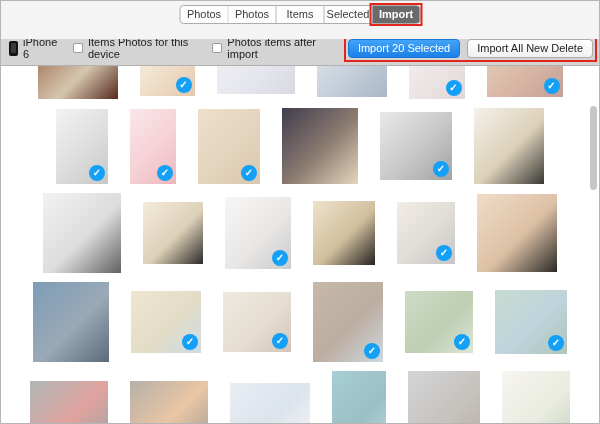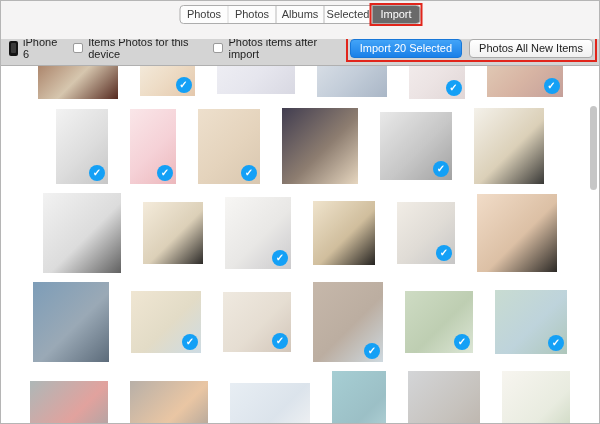--- a/index.html
+++ b/index.html
@@ -18,21 +18,21 @@
     display:flex;height:19px;border:1px solid #adadad;border-radius:4px;
     background:#fdfdfd;box-sizing:border-box;
   }
   .seg{
     width:47px;line-height:17px;text-align:center;
     font-size:11px;color:#3c3c3c;cursor:default;
     border-right:1px solid #b9b9b9;position:relative;
   }
   .seg:first-child{border-radius:3px 0 0 3px;}
   .seg:last-child{border-right:none;border-radius:0 3px 3px 0;}
-  .seg-selected{background:#6a6a6a;color:#fff;}
+  .seg-selected{background:#6a6a6a;color:#fff;font-weight:bold;}
   .ann-tab{
     position:absolute;top:-3px;bottom:-3px;left:-3px;right:-3px;
     border:2px solid #e1251b;pointer-events:none;
   }
   
   .toolbar{
     height:27px;background:#d4d4d4;border-bottom:1px solid #b0b0b0;
     display:flex;align-items:center;box-sizing:border-box;
     padding:0 2px 8px 8px;font-size:11px;color:#222;
   }
@@ -88,40 +88,40 @@
     border-radius:4px;background:#c6c6c6;
   }
 </style>
 </head>
 <body>
 
 <div class="tabbar">
   <div class="segctrl">
     <div class="seg">Photos</div>
     <div class="seg">Photos</div>
-    <div class="seg">Albums</div>
+    <div class="seg">Items</div>
     <div class="seg">Selected</div>
     <div class="seg seg-selected">
       <span>Import</span>
       <div class="ann-tab"></div>
     </div>
   </div>
 </div>
 
 <div class="toolbar">
   <div class="phone-icon"></div>
   <span class="device-label">iPhone 6</span>
   <span class="checkbox"></span>
   <span>Items Photos for this device</span>
   <div class="spacer"></div>
   <span class="checkbox"></span>
   <span>Photos items after import</span>
   <div class="ann-buttons">
     <div class="btn btn-blue">Import 20 Selected</div>
-    <div class="btn btn-white">Photos All New Items</div>
+    <div class="btn btn-white">Import All New Delete</div>
   </div>
 </div>
 
 <div class="grid">
   <div class="scrollbar"></div>
 <div class="row row0">
       <div class="photo" style="width: 80px; height: 56px;">
         <div class="photo-bg" style="background: linear-gradient(135deg, rgb(154, 106, 80) 0%, rgb(214, 198, 174) 55%, rgb(85, 41, 31) 100%);"></div>
       </div>
       <div class="photo checked" style="width: 55px; height: 50px;">

